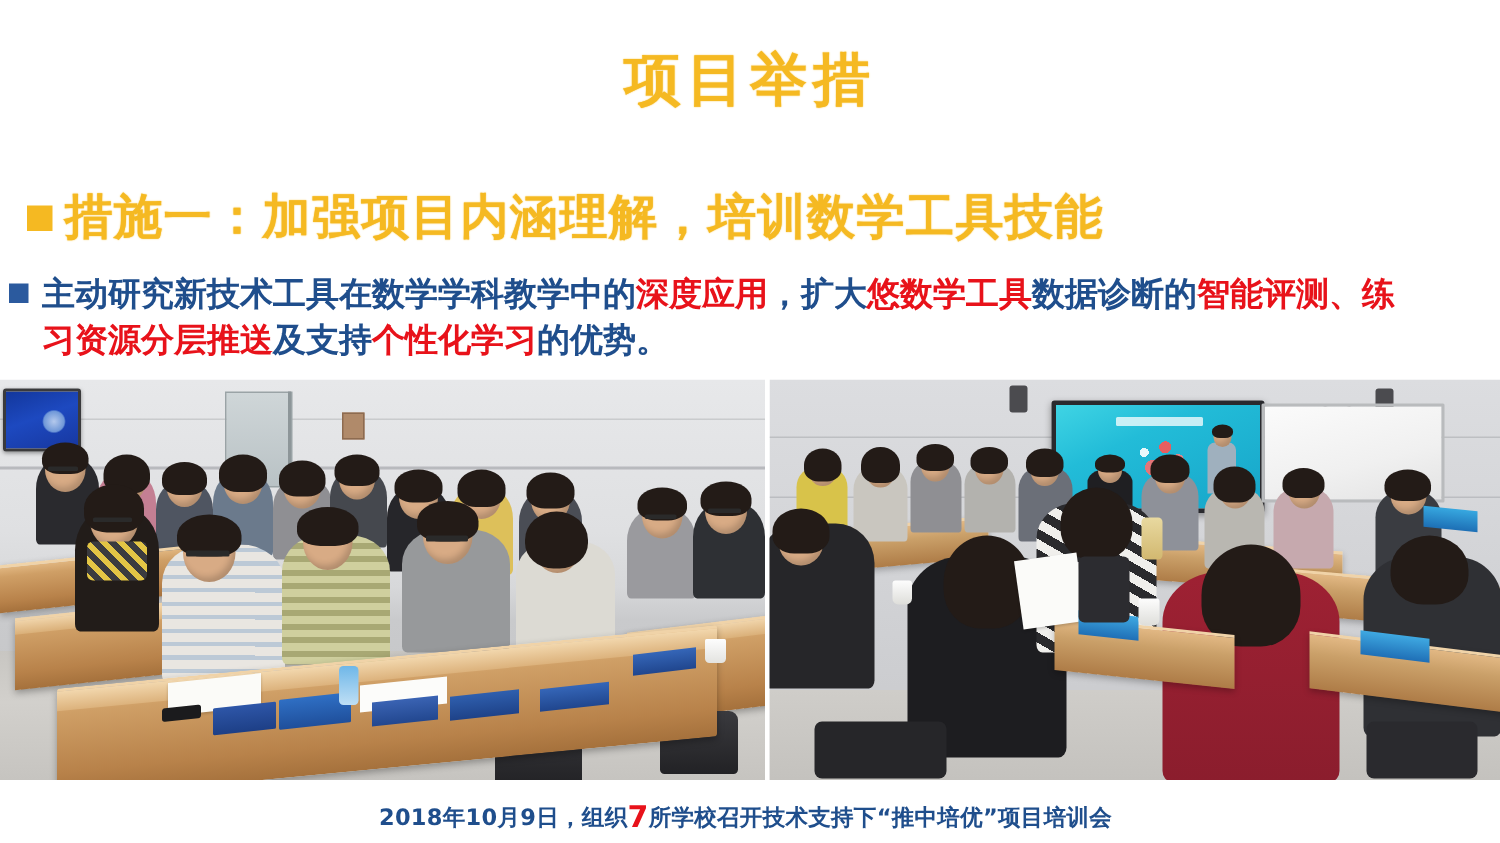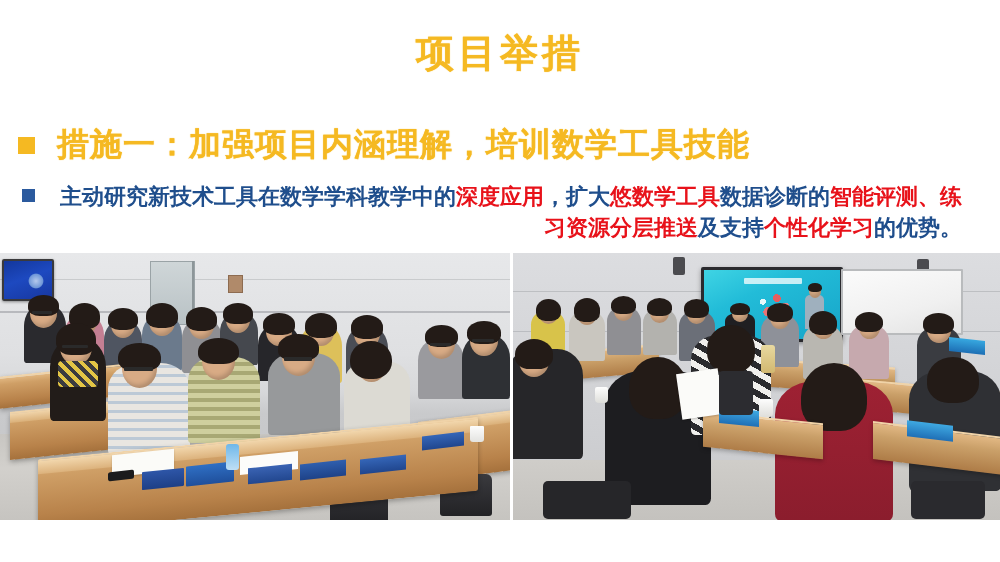--- a/index.html
+++ b/index.html
@@ -36,21 +36,21 @@
     text-shadow: 0 0 1px #f5b922;
   }
 
   
   .heading {
     position: absolute;
     top: 124px;
     left: 18px;
     display: flex;
     align-items: center;
-    gap: 22px;
+    gap: 8px;
   }
   .heading-bullet {
     width: 17px;
     height: 17px;
     background: #f5b922;
     flex: 0 0 auto;
     margin-top: 3px;
   }
   .heading-text {
     font-size: 32px;
@@ -59,26 +59,25 @@
     letter-spacing: 1px;
     color: #f5b922;
     white-space: nowrap;
     text-shadow: 0 0 1px #f5b922;
   }
 
   
   .body-block {
     position: absolute;
     top: 181px;
-    left: 22px;
+    left: 6px;
     width: 940px;
     display: flex;
     align-items: flex-start;
     gap: 9px;
-    text-align: right;
   }
   .body-bullet {
     width: 13px;
     height: 13px;
     background: #2b5a9e;
     flex: 0 0 auto;
     margin-top: 8px;
   }
   .body-text {
     font-size: 22px;
@@ -495,14 +494,17 @@
       <div style="position:absolute;left:394px;top:170px;width:46px;height:16px;background:linear-gradient(180deg,#3fa9e2,#1f6fb6);transform:skewY(7deg);"></div>
       <div style="position:absolute;left:246px;top:146px;width:14px;height:18px;background:linear-gradient(180deg,#fdfdfd,#dededa);border-radius:2px 2px 4px 4px;"></div>
       <div style="position:absolute;left:82px;top:134px;width:13px;height:16px;background:linear-gradient(180deg,#fdfdfd,#dededa);border-radius:2px 2px 4px 4px;"></div>
       <div style="position:absolute;left:248px;top:92px;width:14px;height:28px;background:linear-gradient(180deg,#e8d9a0,#d2b870);border-radius:3px;"></div>
       <div style="position:absolute;left:206px;top:118px;width:34px;height:44px;background:#2c2c30;border-radius:4px;"></div>
       <div style="position:absolute;left:398px;top:228px;width:74px;height:38px;background:#2a2a2e;border-radius:5px;"></div>
       <div style="position:absolute;left:30px;top:228px;width:88px;height:38px;background:#262629;border-radius:5px;"></div>
     </div>
   </div>
 
+  <div class="caption">
+    <span>2018年10月9日，组织</span><span class="num">7</span><span>所学校召开技术支持下“推中培优”项目培训会</span>
+  </div>
 
 </div>
 
 </body></html>

